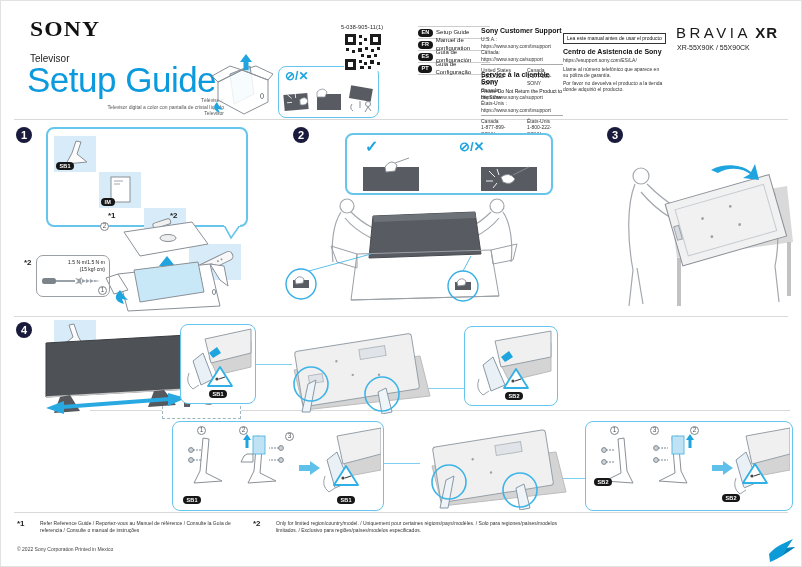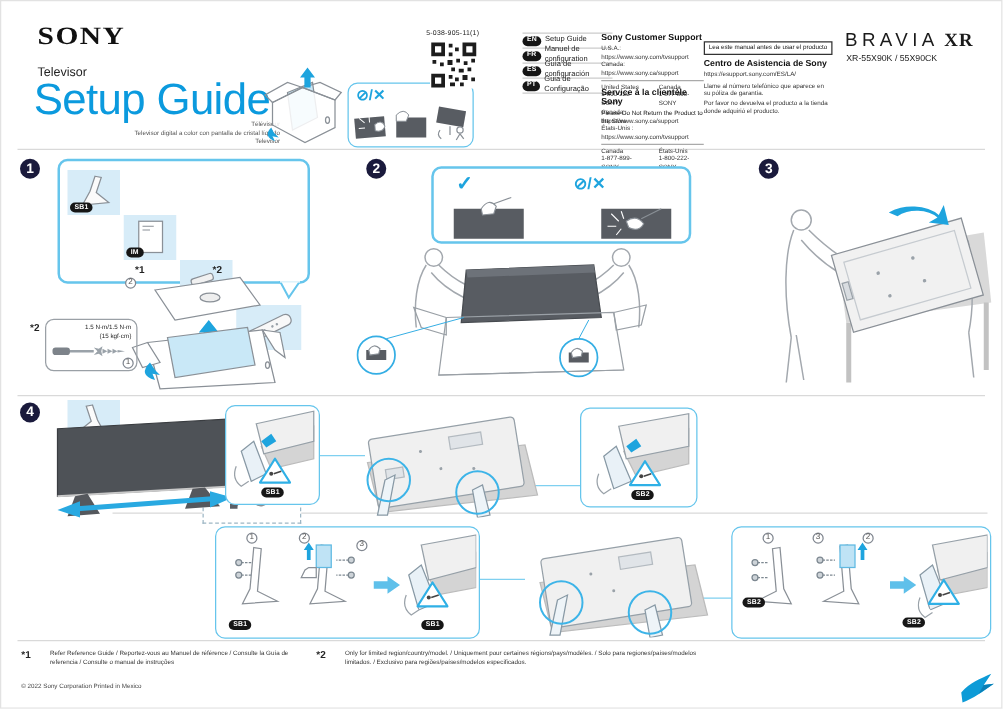--- a/index.html
+++ b/index.html
@@ -176,21 +176,21 @@
   <div class="abs" style="left:563px;top:26px;width:106px;">
     <div class="tiny" style="display:inline-block;border:0.7px solid #333;padding:1px 3px;color:#111;">Lea este manual antes de usar el producto</div>
     <div class="suptitle" style="margin-top:4px;">Centro de Asistencia de Sony</div>
     <div class="tiny">https://esupport.sony.com/ES/LA/</div>
     <div class="tiny" style="margin-top:2px;width:100px;">Llame al número telefónico que aparece en su póliza de garantía.</div>
     <div class="tiny" style="margin-top:1px;width:100px;">Por favor no devuelva el producto a la tienda donde adquirió el producto.</div>
   </div>
 
   <div class="abs" style="left:676px;top:24px;color:#1a1a1a;">
     <span style="font-size:15px;letter-spacing:3.5px;margin-top:33px;">BRAVIA</span>
-    <span style="font-size:15px;font-weight:bold;letter-spacing:1px;font-family:Liberation Serif, serif;">XR</span>
+    <span style="font-size:15px;font-weight:bold;letter-spacing:1px;">XR</span>
   </div>
   <div class="abs" style="left:677px;top:44px;font-size:7px;color:#222;">XR-55X90K / 55X90CK</div>
 
   <div class="abs stepnum" style="left:16px;top:127px;">1</div>
 
   <div class="abs bluebox" style="left:46px;top:127px;width:202px;height:100px;border-width:2px;">
 
     <div class="abs tile" style="left:6px;top:7px;width:42px;height:36px;">
       <svg class="abs" style="left:7px;top:3px;" width="28" height="28" viewBox="0 0 28 28">
         <path d="M15,2 L20,3 L16,15 L26,23 L5,25 L11,14 Z" fill="#fbfbfb" stroke="#8a9097" stroke-width="1"></path>

